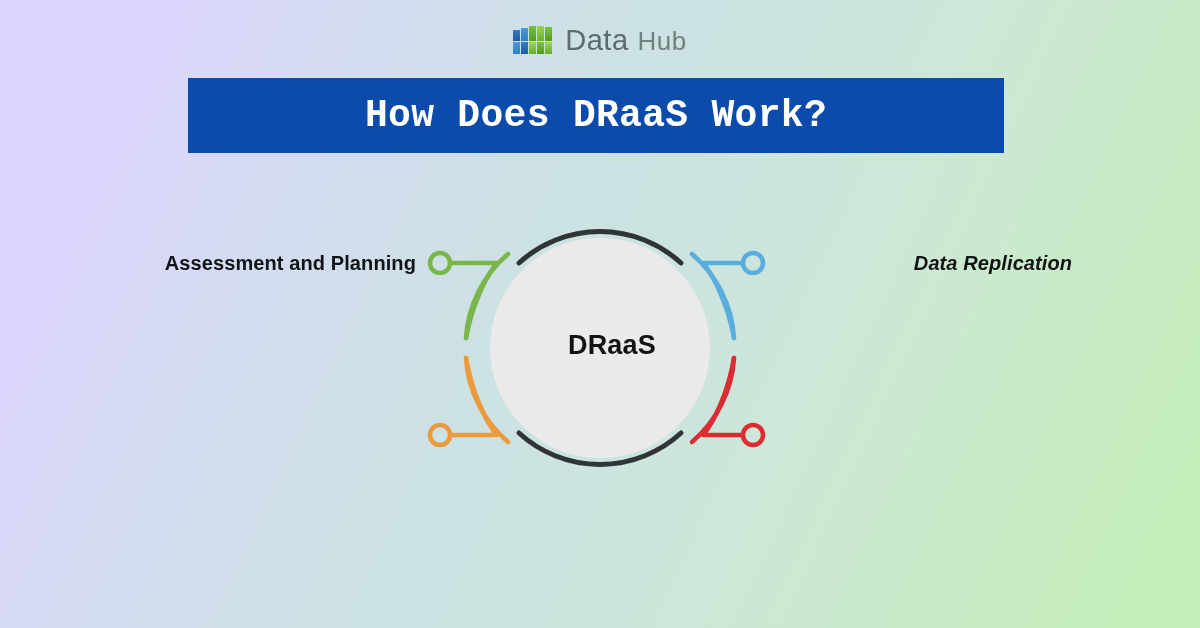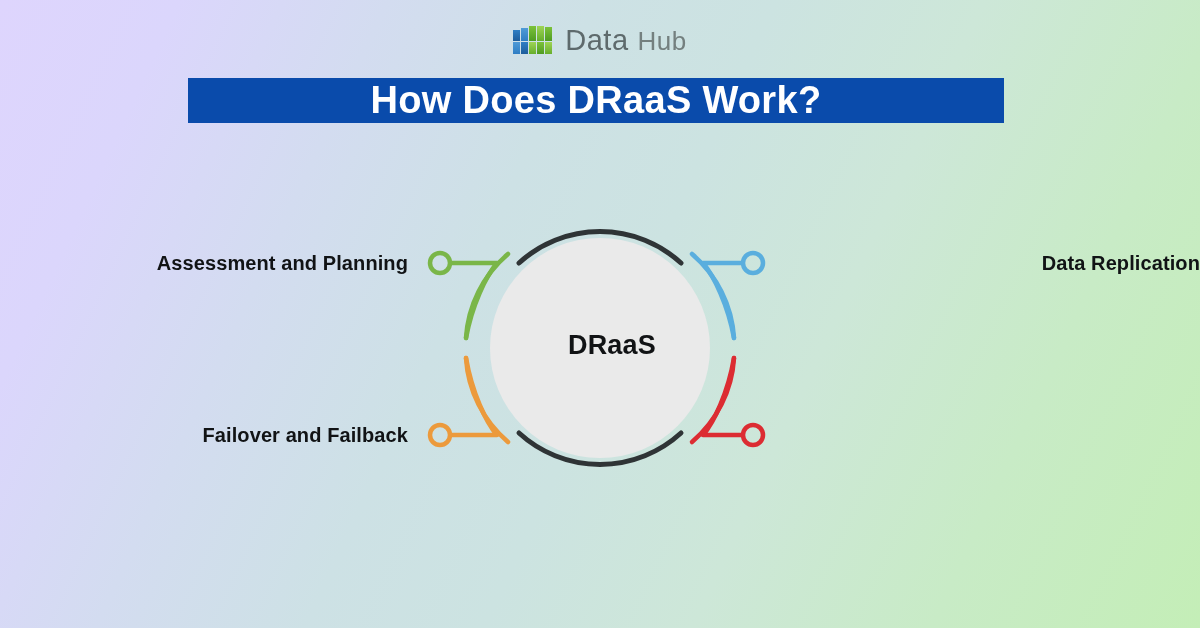--- a/index.html
+++ b/index.html
@@ -60,25 +60,26 @@
     color: #74807f;
     letter-spacing: 0.5px;
   }
 
   
   #title-banner {
     position: absolute;
     left: 188px;
     top: 78px;
     width: 816px;
-    height: 45px;
+    height: 75px;
     background: #0a4bab;
     display: flex;
     align-items: center;
     justify-content: center;
+    font-family: Liberation Mono, monospace;
   }
   #title-text {
     color: #ffffff;
     font-size: 38px;
     font-weight: bold;
     letter-spacing: 0.3px;
     white-space: nowrap;
   }
 
   
@@ -109,24 +110,24 @@
   }
 
   .node-label {
     position: absolute;
     font-size: 20px;
     font-weight: bold;
     color: #111315;
     white-space: nowrap;
     letter-spacing: 0.1px;
   }
-  .node-label.right { text-align: right; }
+  .node-label.right { text-align: center; font-style: italic; }
   .node-label.left  { text-align: right; }
 
-  #label-assessment { left: 0;     top: 102px; width: 408px; }
+  #label-assessment { left: 8px;     top: 102px; width: 408px; }
   #label-replication{ left: 786px; top: 102px; width: 414px; }
   #label-failover   { left: 0;     top: 274px; width: 408px; }
   #label-testing    { left: 786px; top: 274px; width: 414px; }
 </style>
 </head>
 <body>
 
 <div id="canvas">
 
   <div id="brand">
@@ -198,17 +199,16 @@
       <path d="M 741 285 L 703 285 C 714 272 728 243 734 208" fill="none" stroke="#dc2c32" stroke-width="4.5" stroke-linecap="round" stroke-linejoin="round"></path>
       <circle cx="753" cy="285" r="10" fill="none" stroke="#dc2c32" stroke-width="4.5"></circle>
     </svg>
 
     <div id="center-label">DRaaS</div>
 
     <div class="node-label left" id="label-assessment">Assessment and Planning</div>
 
     <div class="node-label right" id="label-replication">Data Replication</div>
 
-    <div class="node-label left" id="label-failover">Failover and Failback</div>
 
   </div>
 
 </div>
 
 </body></html>

